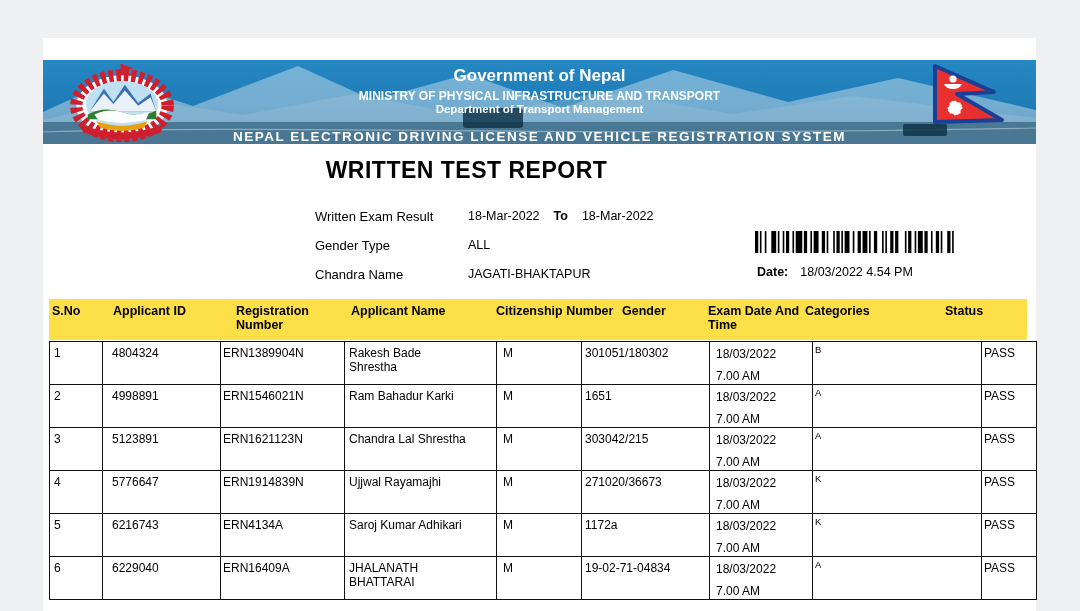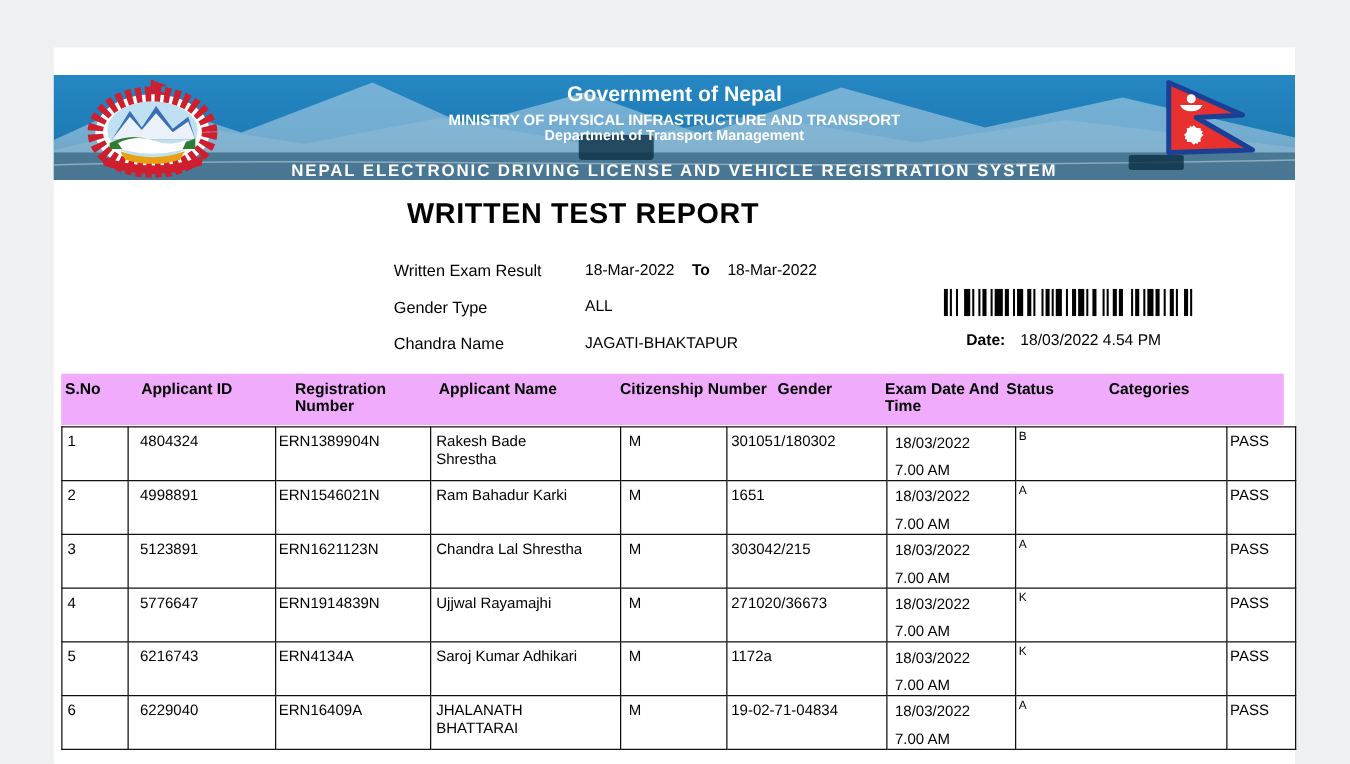--- a/index.html
+++ b/index.html
@@ -20,25 +20,25 @@
 
   
   .title{position:absolute;left:0;top:119px;width:847px;text-align:center;
     font-size:23px;font-weight:bold;letter-spacing:.5px;}
   .f-label{position:absolute;left:272px;font-size:13px;font-weight:normal;white-space:nowrap;}
   .f-value{position:absolute;left:425px;font-size:12.5px;white-space:nowrap;}
   .row1{top:171px;} .row2{top:200px;} .row3{top:229px;}
   .to-label{font-weight:bold;margin:4px 14px 0 14px;}
   .barcode{position:absolute;left:712px;top:193px;width:202px;height:22px;}
   .barcode svg{width:100%;height:100%;}
-  .date-line{position:absolute;left:714px;top:227px;font-size:12.5px;white-space:nowrap;margin-left:16px;}
+  .date-line{position:absolute;left:714px;top:227px;font-size:12.5px;white-space:nowrap;}
   .date-line .dl{font-weight:bold;margin-right:12px;}
 
   
-  .thead{position:absolute;left:6px;top:261px;width:978px;height:41px;background:#f0abfc;
+  .thead{position:absolute;left:6px;top:261px;width:978px;height:41px;background:#fde047;
     display:flex;box-sizing:border-box;}
   .thead .hc{font-size:12.5px;font-weight:bold;line-height:14px;padding-top:5px;
     box-sizing:border-box;overflow:hidden;}
   .hc0{width:52px;padding-left:3px;} .hc1{width:117px;padding-left:12px;}
   .hc2{width:123px;padding-left:18px;} .hc3{width:151px;padding-left:10px;}
   .hc4{width:84px;padding-left:3px;} .hc5{width:127px;padding-left:4px;}
   .hc6{width:100px;padding-left:5px;} .hc7{width:140px;padding-left:2px;}
   .hc8{width:82px;padding-left:2px;}
 
   table.body{position:absolute;left:6px;top:303px;width:978px;border-collapse:collapse;
@@ -165,22 +165,22 @@
   </div>
 
   <div class="thead">
     <div class="hc hc0">S.No</div>
     <div class="hc hc1">Applicant ID</div>
     <div class="hc hc2">Registration Number</div>
     <div class="hc hc3">Applicant Name</div>
     <div class="hc hc5">Citizenship Number</div>
     <div class="hc hc4">Gender</div>
     <div class="hc hc6">Exam Date And Time</div>
+    <div class="hc hc7">Categories</div>
     <div class="hc hc8">Status</div>
-    <div class="hc hc7">Categories</div>
   </div>
 
   <table class="body">
     <tbody id="tbody">
         <tr>
           <td class="col-sno">
             <div class="cellpad">1</div>
           </td>
           <td class="col-applicant_id">
             <div class="cellpad">4804324</div>

